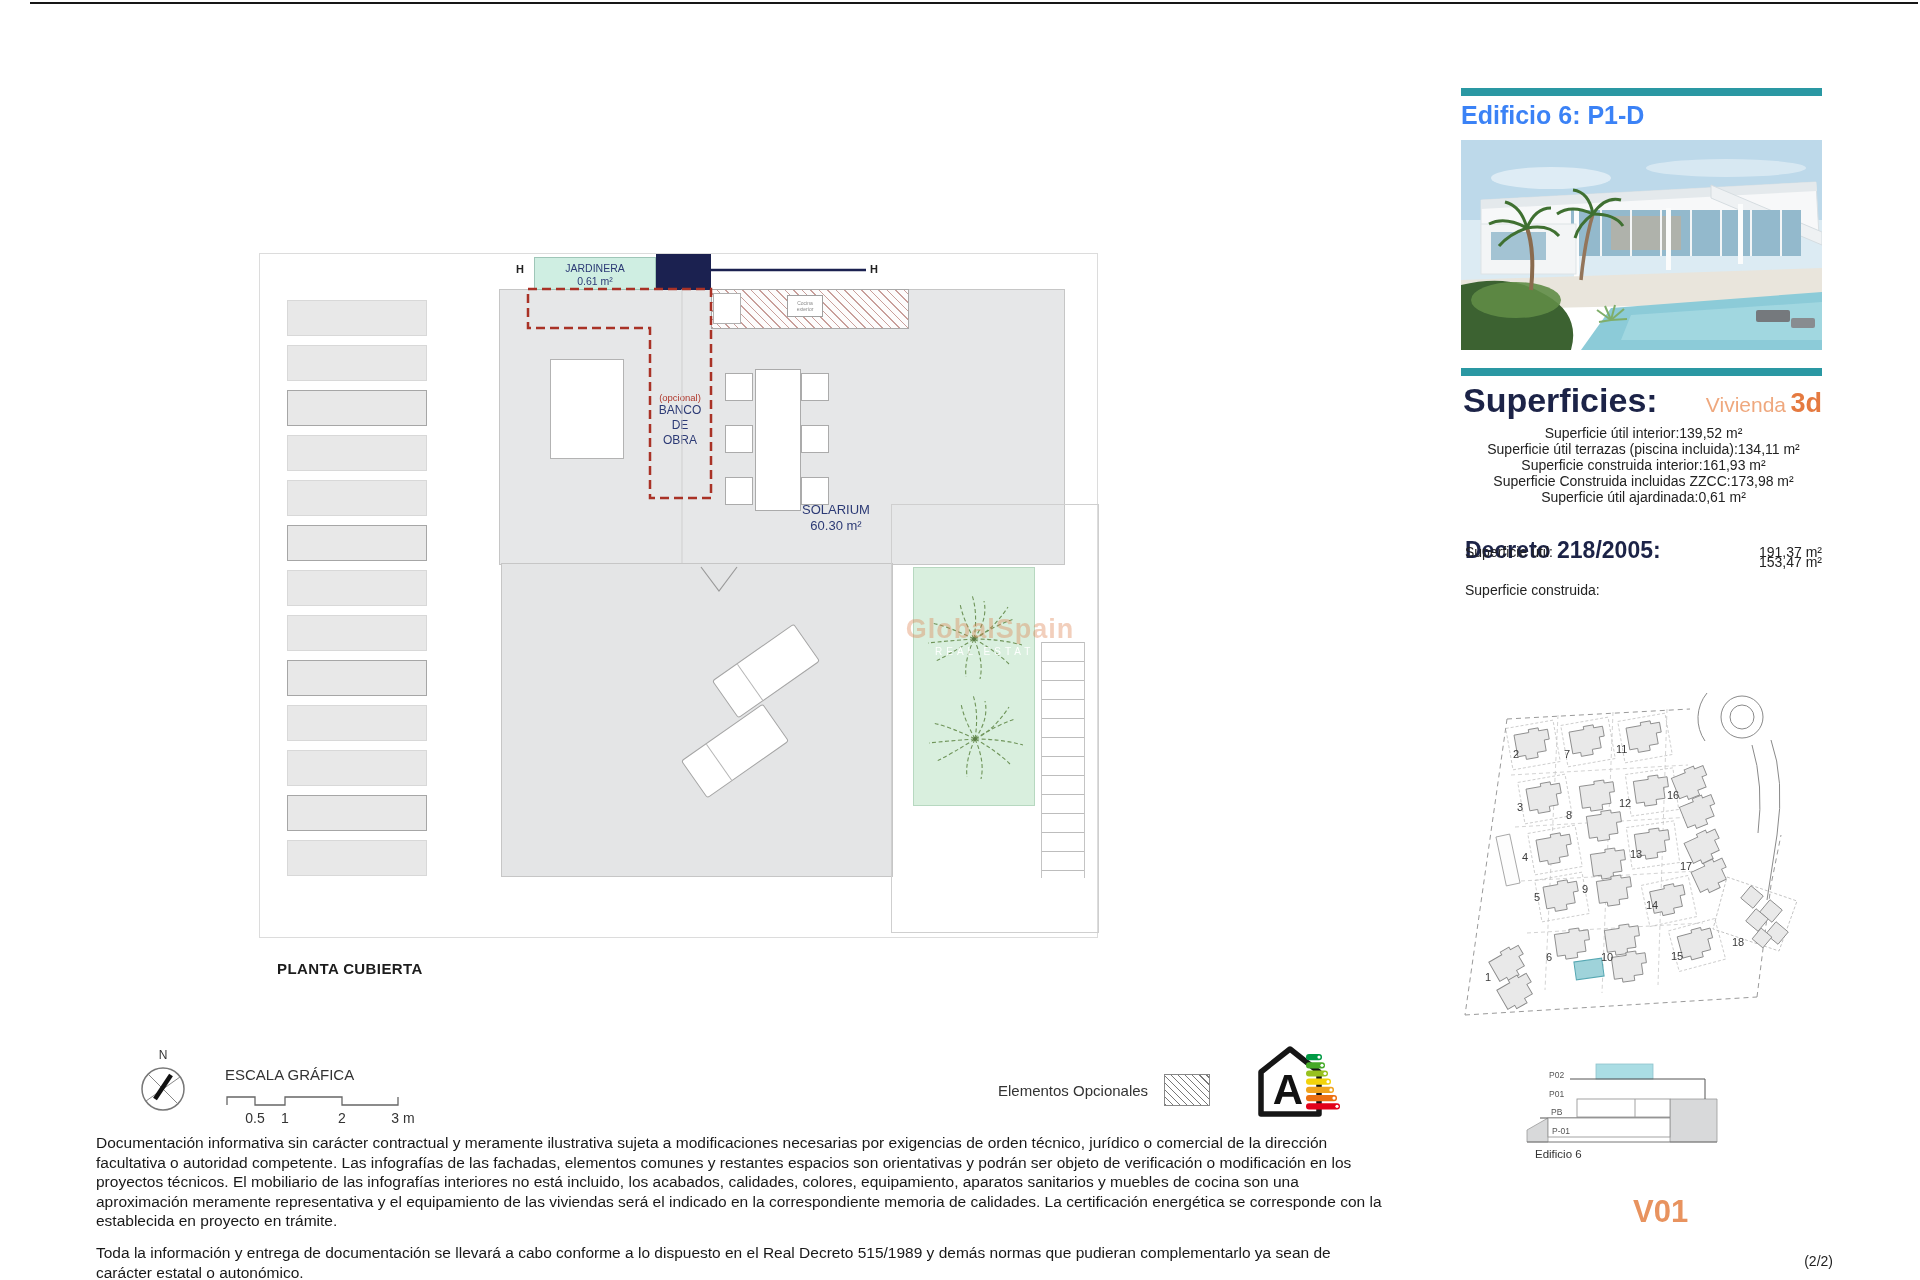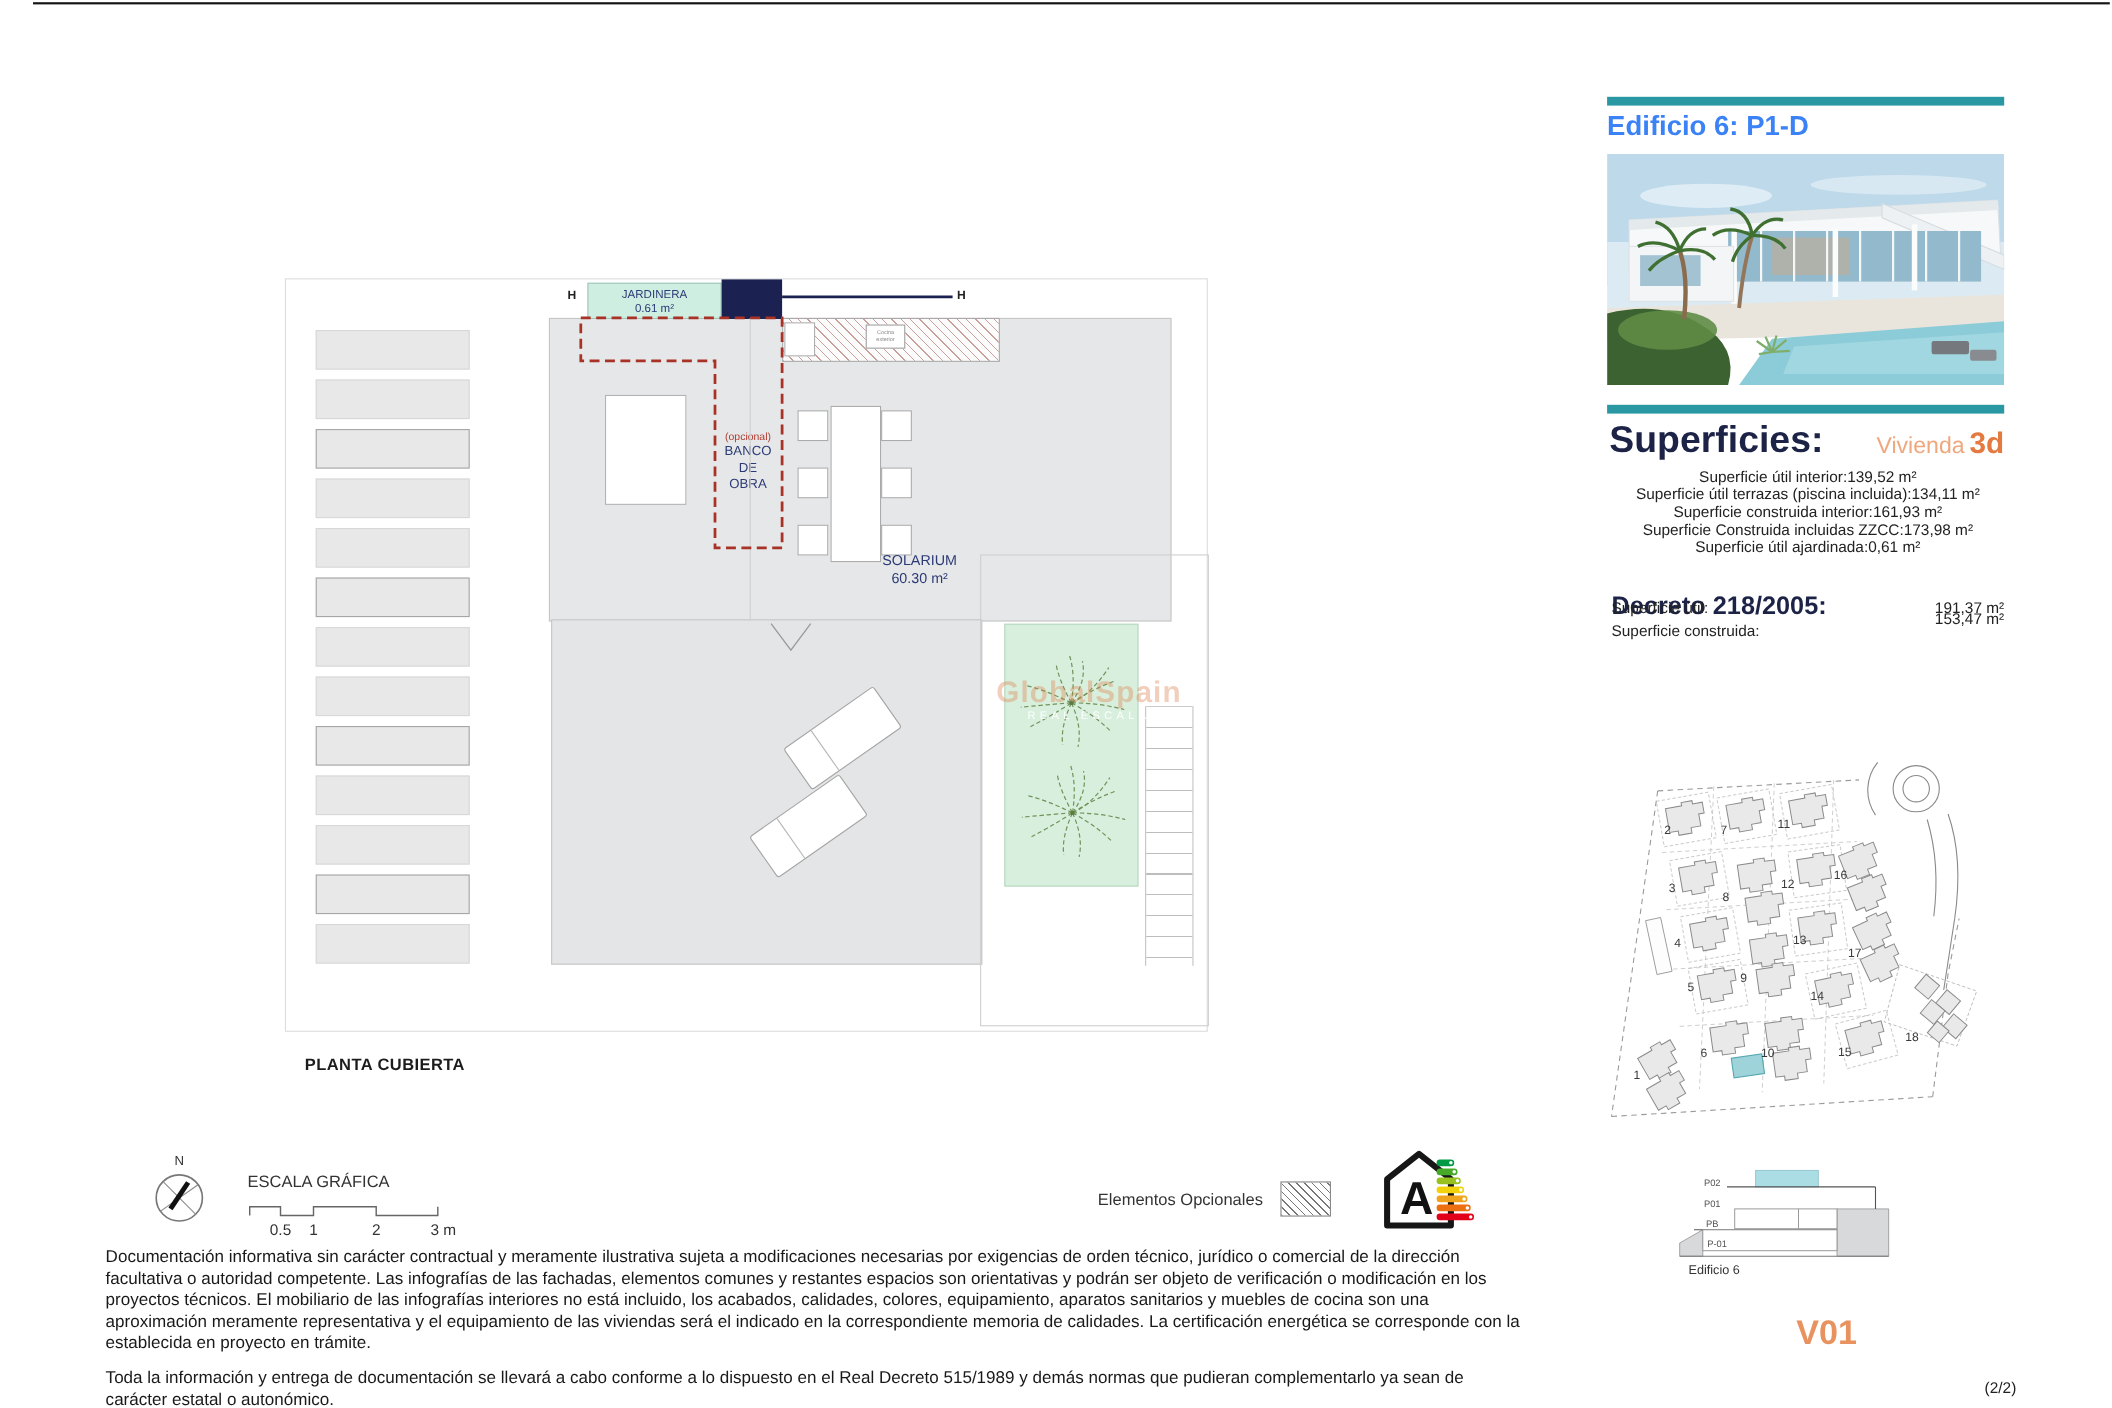--- a/index.html
+++ b/index.html
@@ -154,21 +154,21 @@
       <use href="#palmg" transform="translate(60,71)"></use>
       <circle cx="60" cy="71" r="2" fill="#5a7d45"></circle>
       <use href="#palmg" transform="translate(61,171)"></use>
       <circle cx="61" cy="171" r="2" fill="#5a7d45"></circle>
     </svg>
   </div>
   <div class="stairs abs"></div>
 
   <div class="wmark abs">
     <div class="w1">GlobalSpain</div>
-    <div class="w2">REAL ESCALA</div>
+    <div class="w2">REAL ESTATE</div>
   </div>
 
   <svg class="abs" width="837" height="683" viewBox="0 0 837 683" style="left:0;top:0;pointer-events:none;">
     <line x1="422" y1="35" x2="422" y2="309" stroke="#cfcfcf" stroke-width="1"></line>
     <line x1="451" y1="16" x2="606" y2="16" stroke="#1b2150" stroke-width="2.5"></line>
     <path d="M268,35 H451 V244 H390 V74 H268 Z" fill="none" stroke="#a93226" stroke-width="2.5" stroke-dasharray="9 5"></path>
     <path d="M441,313 L459,337 L477,313" fill="none" stroke="#9a9a9a" stroke-width="1.2"></path>
   </svg>
 </div>
 
@@ -302,21 +302,21 @@
 </div>
 <div class="srow abs" style="top:489px;">
   <span>Superficie útil ajardinada:</span>
     <span>0,61 m²</span>
 </div>
 
 <div class="dech abs">Decreto 218/2005:</div>
 <div class="dval abs" style="top:554px;">153,47 m²</div>
 <div class="dlab abs" style="top:544px;">Superficie útil:</div>
 <div class="dval abs" style="top:544px;">191,37 m²</div>
-<div class="dlab abs" style="top:565px;">Superficie construida:</div>
+<div class="dlab abs" style="top:582px;">Superficie construida:</div>
 
 <svg class="abs" style="left:1455px;top:685px;" width="375" height="335" viewBox="0 0 375 335">
   <defs>
     <path id="bshape" d="M-17,-13 H-2 V-16 H8 V-13 H17 V-3 H12 V8 H3 V13 H-9 V9 H-17 Z" fill="#e9e9e9" stroke="#8a8a8a" stroke-width="0.9"></path>
     <rect id="bplot" x="-24" y="-21" width="48" height="42" fill="none" stroke="#bdbdbd" stroke-width="0.7" stroke-dasharray="3 2"></rect>
   </defs>
   <g stroke="#9a9a9a" stroke-width="1" stroke-dasharray="5 4" fill="none">
     <path d="M52,34 L235,24"></path>
       <path d="M52,34 L10,330"></path>
       <path d="M10,330 L302,312"></path>

